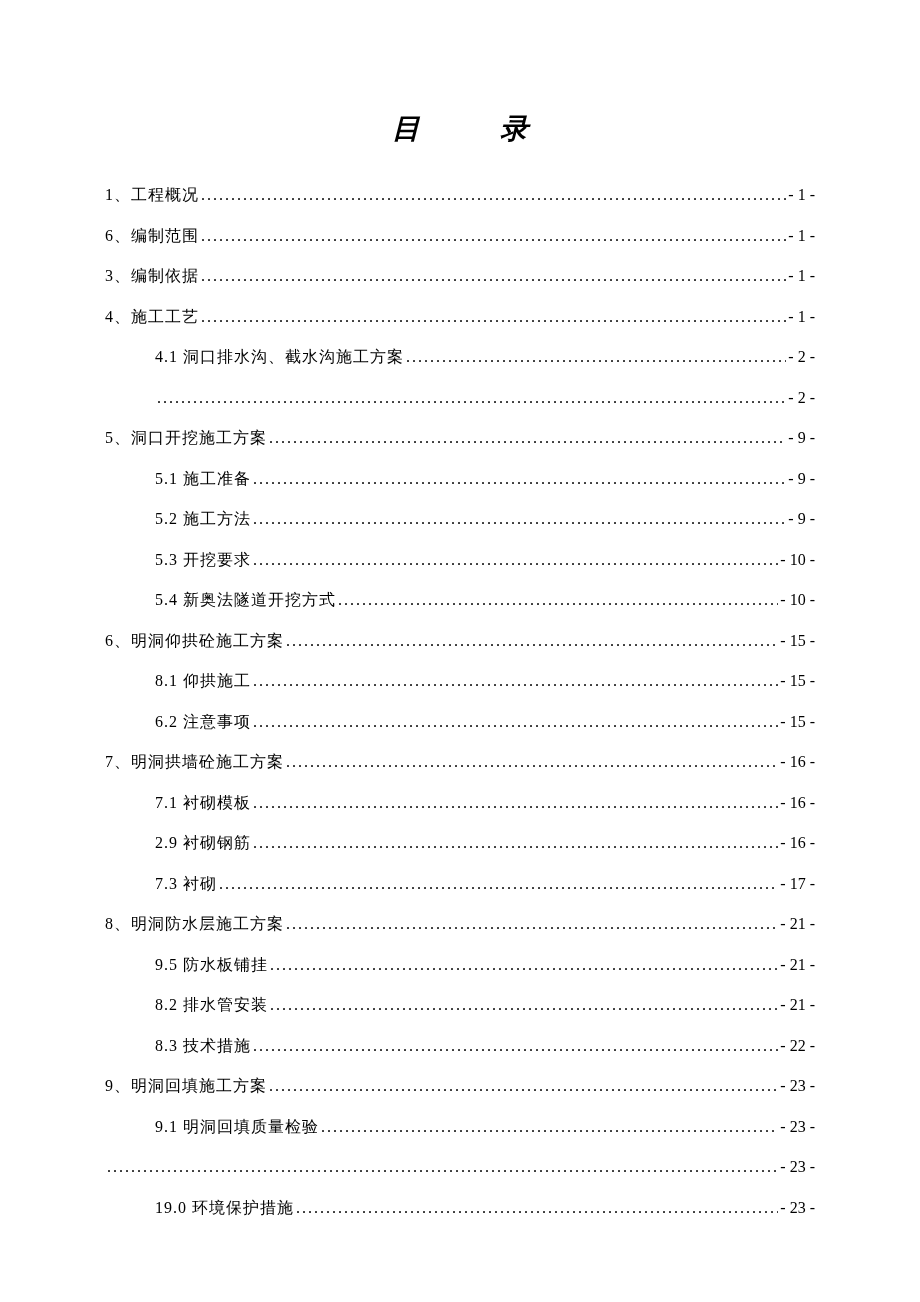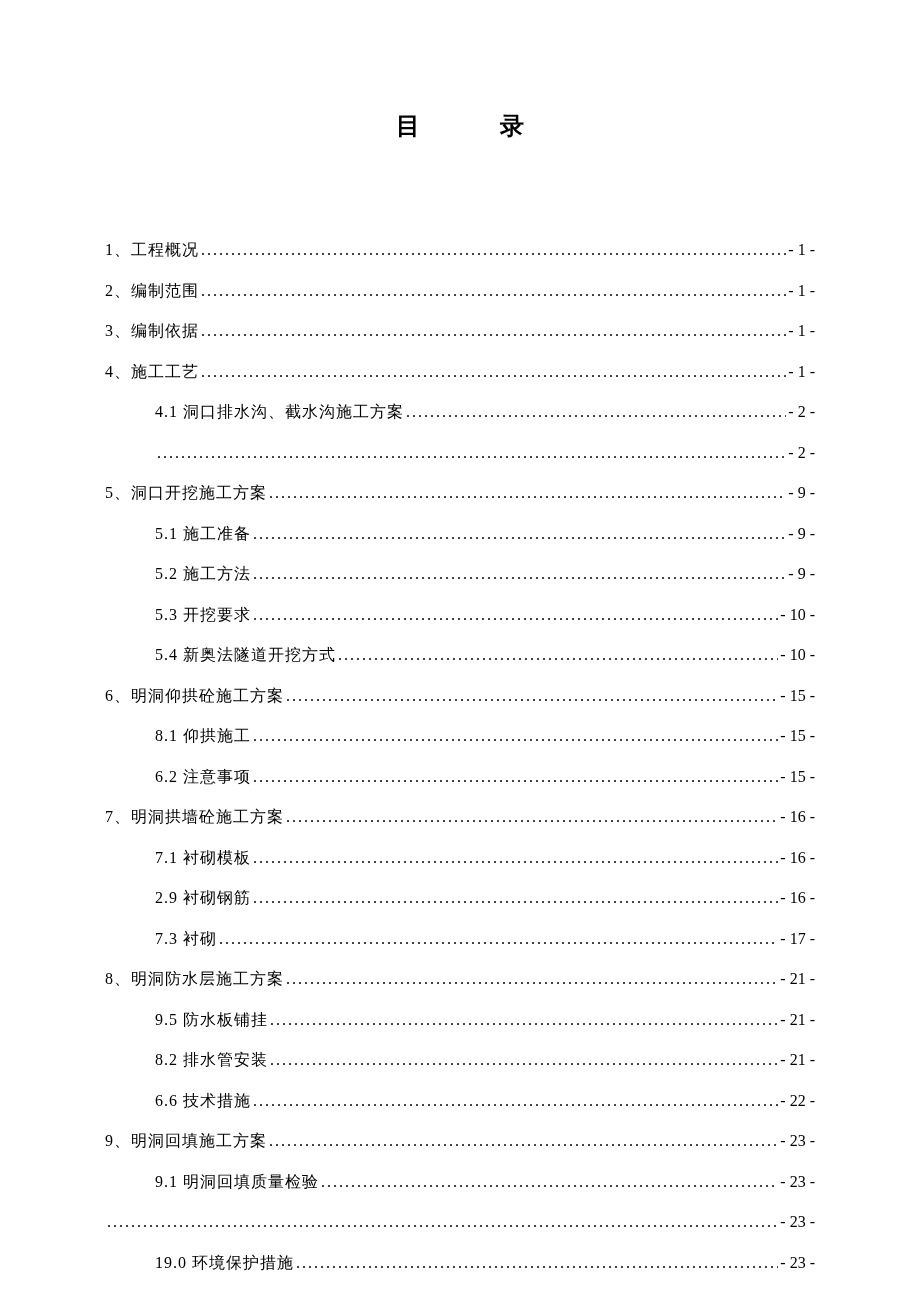--- a/index.html
+++ b/index.html
@@ -10,25 +10,26 @@
     body {
       background: #ffffff;
       font-family: "SimSun", "宋体", serif;
       color: #000000;
       width: 920px;
       height: 1302px;
       padding: 110px 105px 80px 105px;
     }
     .page-title {
       text-align: center;
-      font-size: 24px;
+      font-size: 28px;
       font-weight: bold;
       letter-spacing: 80px;
       padding-left: 80px;
-      margin-bottom: 96px;
+      margin-bottom: 35px;
+      font-style: italic;
     }
     .toc {
       font-size: 16px;
       line-height: 1.5;
     }
     .toc-entry {
       display: flex;
       align-items: baseline;
       margin-bottom: 16.5px;
       white-space: nowrap;
@@ -62,21 +63,21 @@
 
 <h1 class="page-title">目录</h1>
 
 <div class="toc" id="toc-container">
     <div class="toc-entry level-1">
       <span class="toc-label">1、工程概况 </span>
       <span class="toc-dots"></span>
       <span class="toc-page">- 1 -</span>
     </div>
     <div class="toc-entry level-1">
-      <span class="toc-label">2、编制范围 </span>
+      <span class="toc-label">6、编制范围 </span>
       <span class="toc-dots"></span>
       <span class="toc-page">- 1 -</span>
     </div>
     <div class="toc-entry level-1">
       <span class="toc-label">3、编制依据 </span>
       <span class="toc-dots"></span>
       <span class="toc-page">- 1 -</span>
     </div>
     <div class="toc-entry level-1">
       <span class="toc-label">4、施工工艺 </span>
@@ -161,21 +162,21 @@
       <span class="toc-label">9.5 防水板铺挂 </span>
       <span class="toc-dots"></span>
       <span class="toc-page">- 21 -</span>
     </div>
     <div class="toc-entry level-2">
       <span class="toc-label">8.2 排水管安装 </span>
       <span class="toc-dots"></span>
       <span class="toc-page">- 21 -</span>
     </div>
     <div class="toc-entry level-2">
-      <span class="toc-label">6.6 技术措施</span>
+      <span class="toc-label">8.3 技术措施</span>
       <span class="toc-dots"></span>
       <span class="toc-page">- 22 -</span>
     </div>
     <div class="toc-entry level-1">
       <span class="toc-label">9、明洞回填施工方案</span>
       <span class="toc-dots"></span>
       <span class="toc-page">- 23 -</span>
     </div>
     <div class="toc-entry level-2">
       <span class="toc-label">9.1 明洞回填质量检验 </span>

